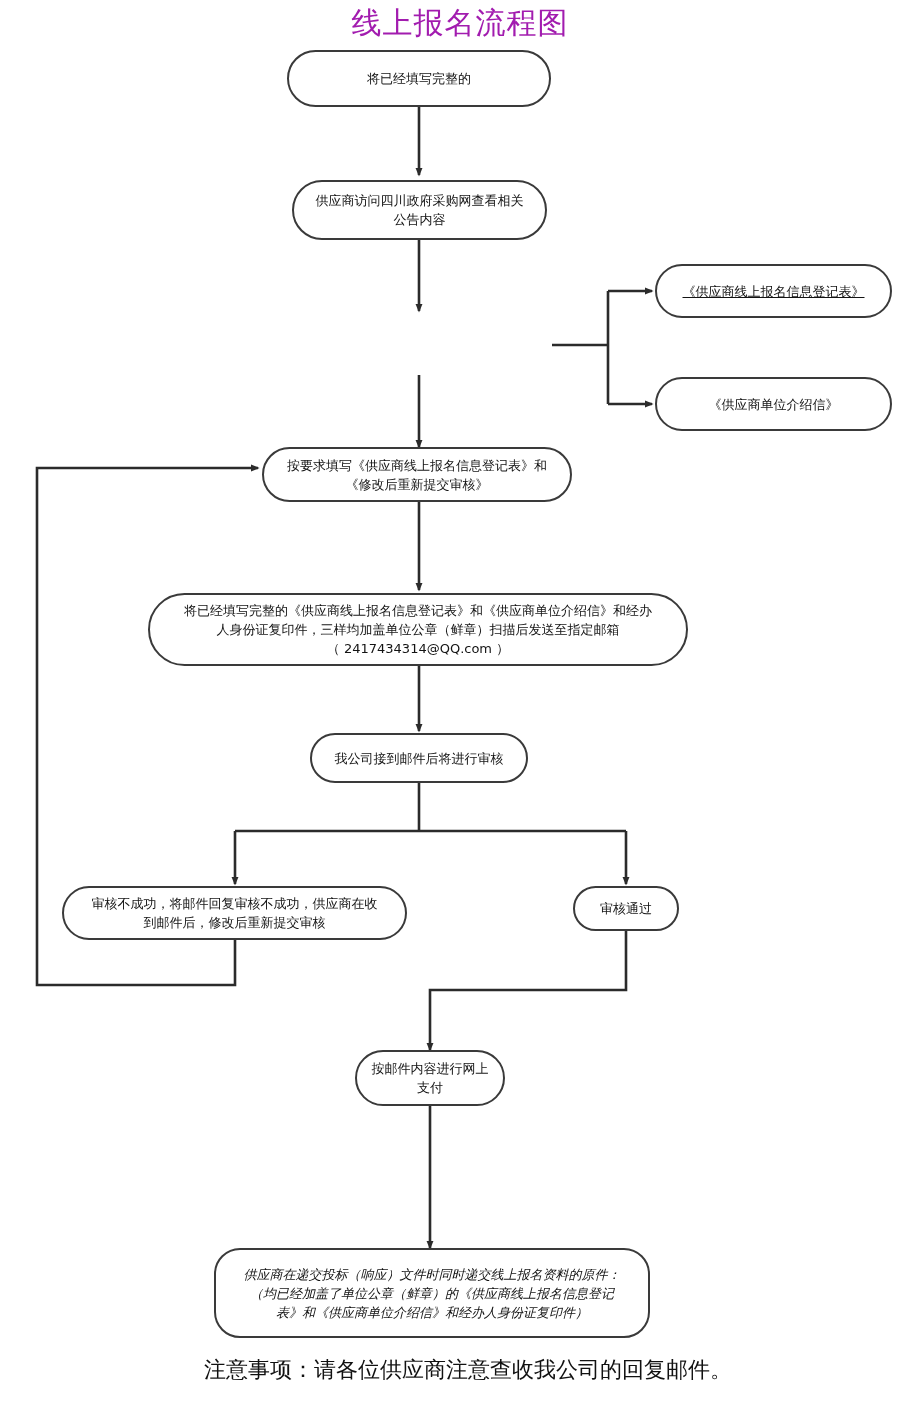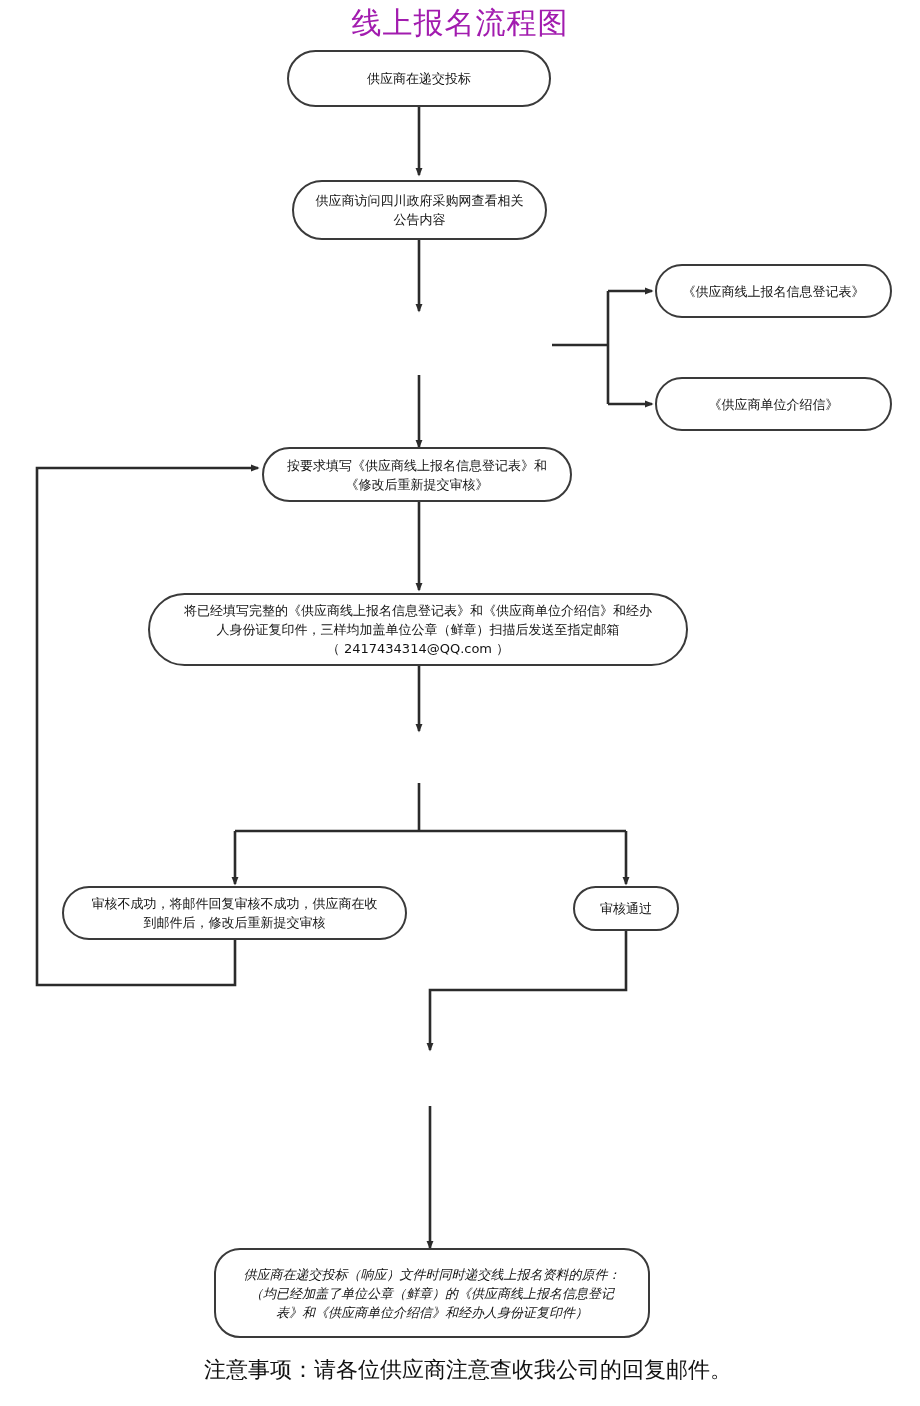--- a/index.html
+++ b/index.html
@@ -105,58 +105,65 @@
 
       <path d="M235,940 L235,985 L37,985 L37,468 L258,468" marker-end="url(#arrow)"></path>
 
       <path d="M626,931 L626,990 L430,990 L430,1050" marker-end="url(#arrow)"></path>
 
       <path d="M430,1106 L430,1248" marker-end="url(#arrow)"></path>
     </g>
   </svg>
 
   <div class="node stadium" style="left:287px; top:50px; width:264px; height:57px;">
-    <span class="node-text">供应商在递交投标</span>
+    <span class="node-text">将已经填写完整的</span>
   </div>
 
   <div class="node stadium" style="left:292px; top:180px; width:255px; height:60px;">
     <span class="node-text">供应商访问四川政府采购网查看相关
 公告内容</span>
   </div>
 
 
-  <div class="node stadium" style="left:655px; top:264px; width:237px; height:54px;">
+  <div class="node stadium" style="left:655px; top:264px; width:237px; height:54px;text-decoration:underline;">
     <span class="node-text">《供应商线上报名信息登记表》</span>
   </div>
 
   <div class="node stadium" style="left:655px; top:377px; width:237px; height:54px;">
     <span class="node-text">《供应商单位介绍信》</span>
   </div>
 
   <div class="node stadium" style="left:262px; top:447px; width:310px; height:55px;">
     <span class="node-text">按要求填写《供应商线上报名信息登记表》和
 《修改后重新提交审核》</span>
   </div>
 
   <div class="node stadium" style="left:148px; top:593px; width:540px; height:73px;">
     <span class="node-text">将已经填写完整的《供应商线上报名信息登记表》和《供应商单位介绍信》和经办
 人身份证复印件，三样均加盖单位公章（鲜章）扫描后发送至指定邮箱
 （ 2417434314@QQ.com ）</span>
   </div>
 
+  <div class="node stadium" style="left:310px; top:733px; width:218px; height:50px;">
+    <span class="node-text">我公司接到邮件后将进行审核</span>
+  </div>
 
   <div class="node stadium" style="left:62px; top:886px; width:345px; height:54px;">
     <span class="node-text">审核不成功，将邮件回复审核不成功，供应商在收
 到邮件后，修改后重新提交审核</span>
   </div>
 
   <div class="node stadium" style="left:573px; top:886px; width:106px; height:45px;">
     <span class="node-text">审核通过</span>
   </div>
 
+  <div class="node stadium" style="left:355px; top:1050px; width:150px; height:56px;">
+    <span class="node-text">按邮件内容进行网上
+支付</span>
+  </div>
 
   <div class="node softrect" style="left:214px; top:1248px; width:436px; height:90px;font-style:italic;">
     <span class="node-text">供应商在递交投标（响应）文件时同时递交线上报名资料的原件：
 （均已经加盖了单位公章（鲜章）的《供应商线上报名信息登记
 表》和《供应商单位介绍信》和经办人身份证复印件）</span>
   </div>
 
   <div class="footer-note">注意事项：请各位供应商注意查收我公司的回复邮件。</div>
 
 </div>

